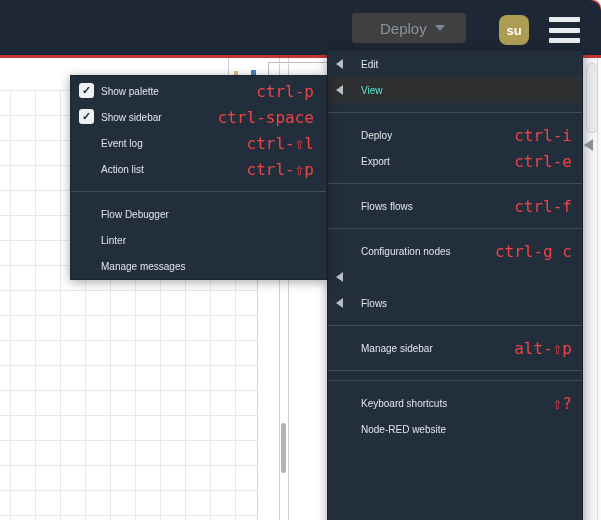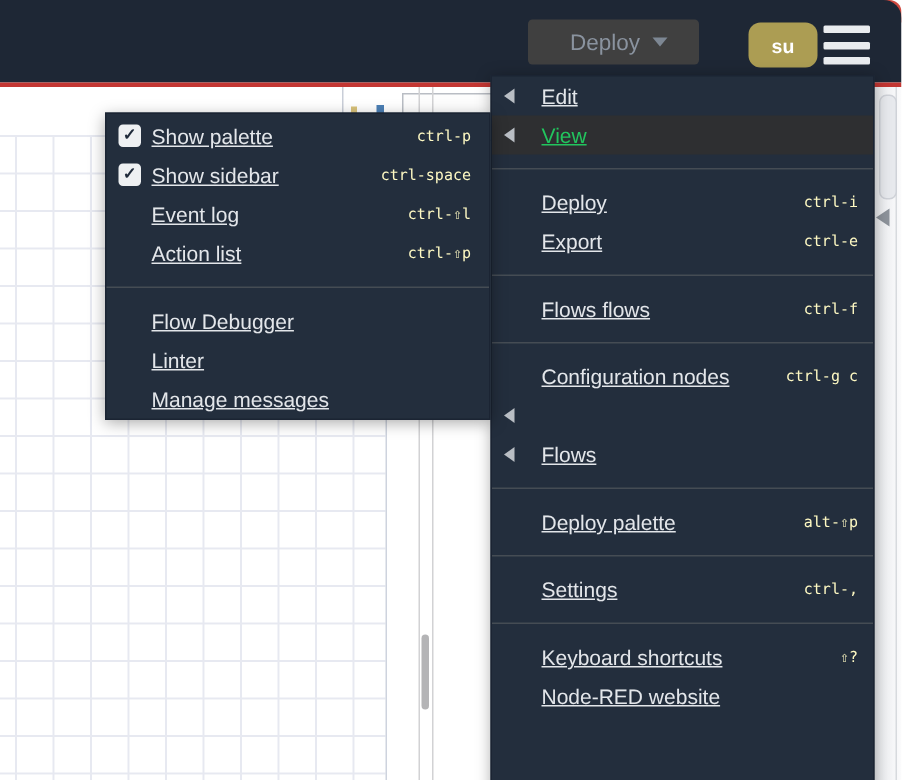--- a/index.html
+++ b/index.html
@@ -15,21 +15,21 @@
   .header{position:absolute;top:0;left:0;width:601px;height:55px;
     background:#1e2735;border-top-right-radius:12px;z-index:2;}
   .accent-line{position:absolute;top:55px;left:0;width:601px;height:3px;
     background:#c33632;z-index:2;}
   .deploy-btn{position:absolute;left:352px;top:13px;width:114px;height:30px;
     background:#404040;border-radius:3px;display:flex;align-items:center;
     padding:0 22px;box-sizing:border-box;cursor:default;}
   .deploy-label{color:#8a939f;font-size:15px;margin:0 8px 0 6px;flex:1;text-align:center;}
   .deploy-caret{width:0;height:0;border-left:5px solid transparent;
     border-right:5px solid transparent;border-top:6px solid #7d8793;margin-right:2px;}
-  .avatar{position:absolute;left:499px;top:15px;width:46px;height:30px;border-radius:8px;
+  .avatar{position:absolute;left:499px;top:15px;width:30px;height:30px;border-radius:8px;
     background:#ac9d53;color:#ffffff;font-size:13px;font-weight:bold;
     display:flex;align-items:center;justify-content:center;cursor:pointer;}
   .hamburger{position:absolute;left:549px;top:17px;width:31px;height:26px;cursor:pointer;
     display:flex;flex-direction:column;justify-content:space-between;}
   .hamburger .bar{height:5px;background:#e9ecef;border-radius:1px;}
   
   .workspace{position:absolute;top:58px;left:0;width:601px;bottom:0;background:#ffffff;z-index:0;}
   .grid{position:absolute;left:0;top:32px;width:257px;bottom:0;
     background-image:
       linear-gradient(to right,#e7e9f1 1px,transparent 1px),
@@ -58,29 +58,29 @@
     border-right:9px solid #8d939b;}
   
   .menu{background:#232e3d;border:1px solid #1b2433;box-sizing:border-box;
     box-shadow:0 2px 10px rgba(0,0,0,.35);z-index:10;}
   .main-menu{position:absolute;left:327px;top:50px;width:256px;height:480px;}
   .view-submenu{position:absolute;left:70px;top:75px;width:257px;height:205px;z-index:11;
     padding-top:2px;}
   .menu-item{position:relative;height:26px;display:flex;align-items:center;
     padding:0 10px 0 33px;cursor:pointer;}
   .menu-item.active{background:#2e2f31;}
-  .menu-item.active .mi-label{color:#22c55e;}
+  .menu-item.active .mi-label{color:#5eead4;}
   .mi-arrow{position:absolute;left:8px;top:8px;width:0;height:0;
     border-top:5px solid transparent;border-bottom:5px solid transparent;
     border-right:7px solid #b9bec4;}
   .mi-check{position:absolute;left:8px;top:5px;width:15px;height:15px;background:#eef0f2;
     border-radius:3px;color:#1f2a3a;font-size:11px;font-weight:bold;line-height:15px;
     text-align:center;}
-  .mi-label{flex:1;color:#e3e6ea;font-size:14px;white-space:nowrap;text-decoration:underline;}
-  .mi-shortcut{font-family:"DejaVu Sans Mono",monospace;font-size:10px;color:#fef9c3;
+  .mi-label{flex:1;color:#e3e6ea;font-size:10px;white-space:nowrap;}
+  .mi-shortcut{font-family:"DejaVu Sans Mono",monospace;font-size:16px;color:#ef4444;
     white-space:nowrap;}
   .mi-sep{height:1px;background:#454c54;margin:9px 0;}
   .view-submenu .menu-item{padding-left:30px;padding-right:12px;}
 </style>
 </head>
 <body>
 
 <div class="corner-sliver"></div>
 
 <div class="workspace">
@@ -152,28 +152,24 @@
     </div>
     <div class="menu-item">
       <span class="mi-arrow"></span>
     </div>
     <div class="menu-item">
       <span class="mi-arrow"></span>
       <span class="mi-label">Flows</span>
     </div>
     <div class="mi-sep"></div>
     <div class="menu-item">
-      <span class="mi-label">Deploy palette</span>
+      <span class="mi-label">Manage sidebar</span>
       <span class="mi-shortcut">alt-⇧p</span>
     </div>
     <div class="mi-sep"></div>
-    <div class="menu-item">
-      <span class="mi-label">Settings</span>
-      <span class="mi-shortcut">ctrl-,</span>
-    </div>
     <div class="mi-sep"></div>
     <div class="menu-item">
       <span class="mi-label">Keyboard shortcuts</span>
       <span class="mi-shortcut">⇧?</span>
     </div>
     <div class="menu-item">
       <span class="mi-label">Node-RED website</span>
     </div>
   </div>
 

